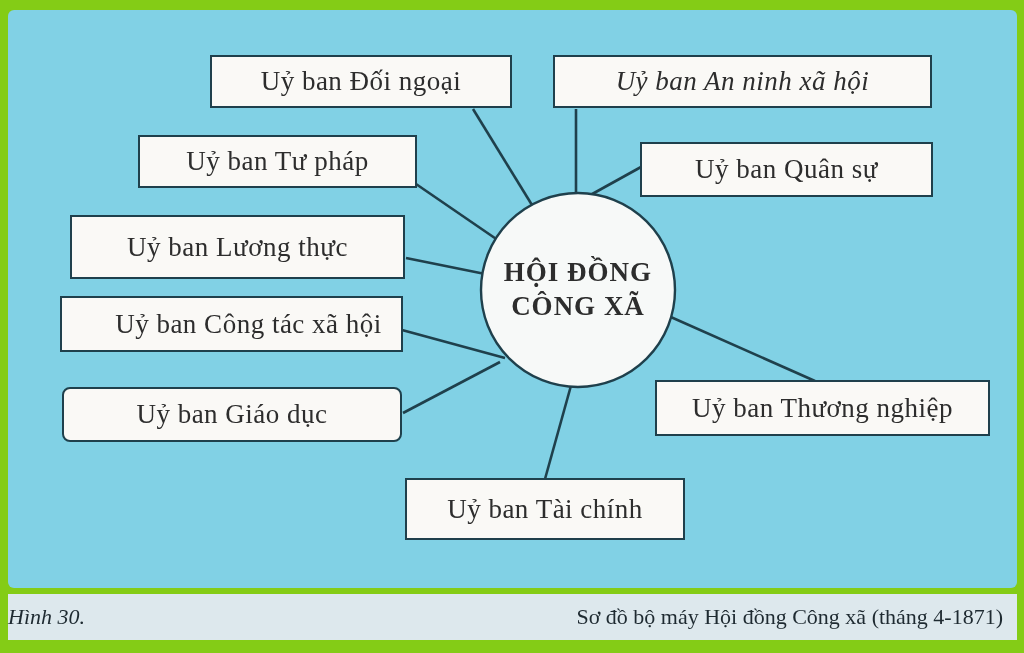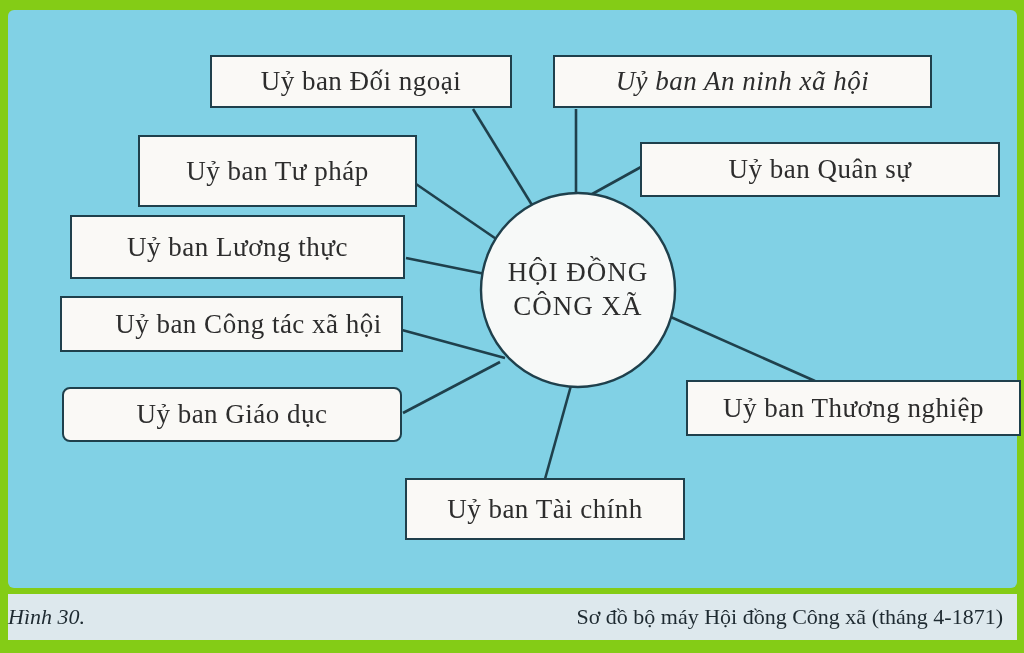--- a/index.html
+++ b/index.html
@@ -25,31 +25,31 @@
     display:flex;align-items:center;justify-content:center;
     background:var(--box-fill,#faf9f6);
     border:2px solid var(--line-dark,#1f404c);
     box-sizing:border-box;
     font-size:27px;color:var(--text-dark,#2d2d2d);
     white-space:nowrap;
     letter-spacing:0.5px;
   }
   .b1{left:210px;top:55px;width:302px;height:53px;}
   .b2{left:553px;top:55px;width:379px;height:53px;font-style:italic;}
-  .b3{left:138px;top:135px;width:279px;height:72px;}
-  .b4{left:640px;top:142px;width:360px;height:55px;}
+  .b3{left:138px;top:135px;width:279px;height:53px;}
+  .b4{left:640px;top:142px;width:293px;height:55px;}
   .b5{left:70px;top:215px;width:335px;height:64px;}
   .b6{left:60px;top:296px;width:343px;height:56px;padding-left:34px;}
   .b7{left:62px;top:387px;width:340px;height:55px;border-radius:8px;}
-  .b8{left:655px;top:380px;width:335px;height:56px;margin-left:31px;}
+  .b8{left:655px;top:380px;width:335px;height:56px;}
   .b9{left:405px;top:478px;width:280px;height:62px;}
   .hub-label{
     position:absolute;left:468px;top:232px;width:220px;height:116px;
     display:flex;flex-direction:column;align-items:center;justify-content:center;
-    font-weight:normal;font-size:27px;line-height:1.25;
+    font-weight:bold;font-size:27px;line-height:1.25;
     color:var(--text-dark,#2d2d2d);letter-spacing:1px;text-align:center;
   }
   .caption-strip{
     position:absolute;left:8px;top:594px;width:1009px;height:46px;
     background:var(--strip-gray,#dde8ed);
     display:flex;align-items:center;justify-content:space-between;
     padding-right:14px;box-sizing:border-box;
     font-size:22px;color:#1e2a31;
     white-space:nowrap;
   }

